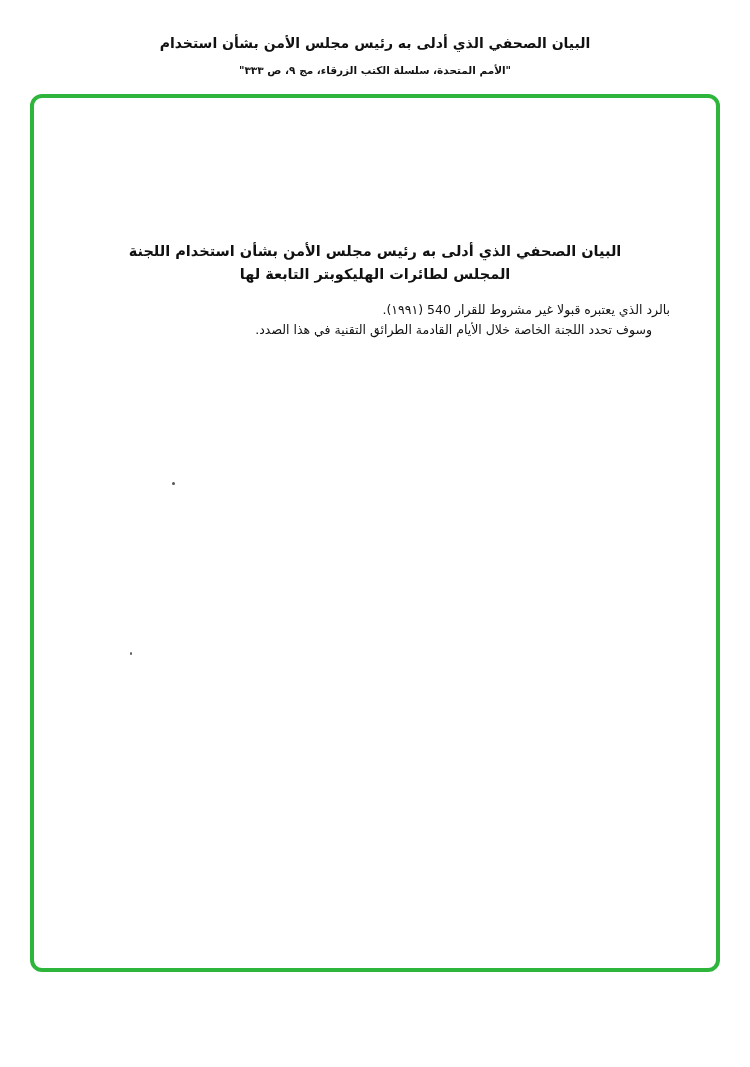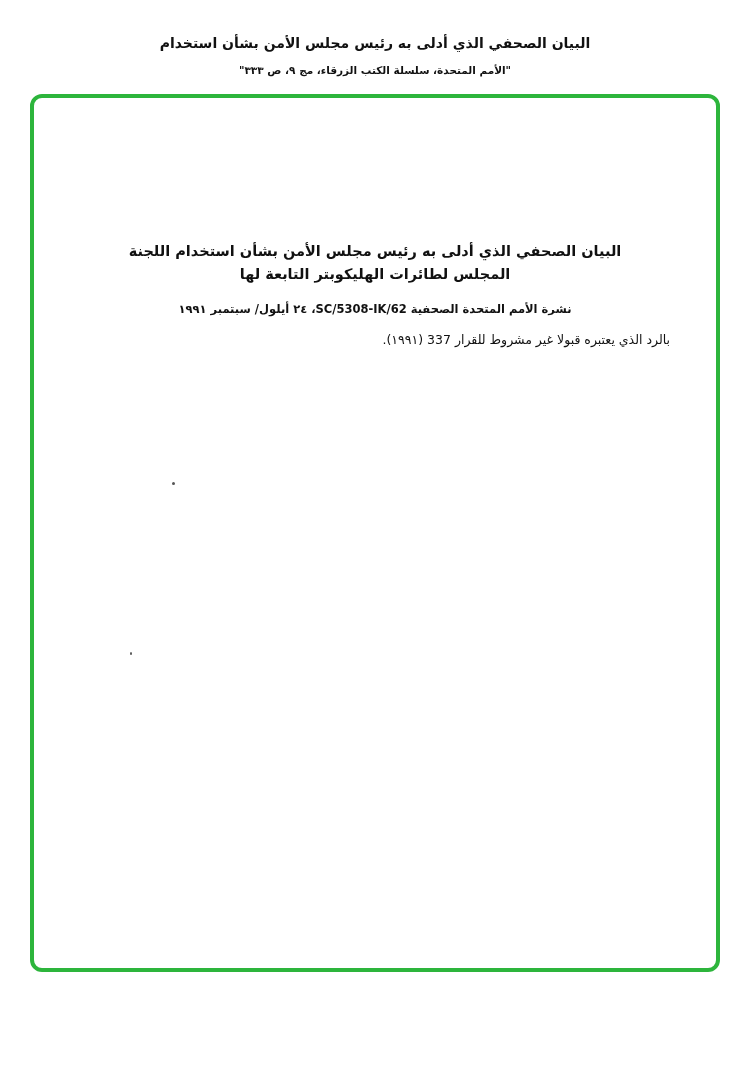--- a/index.html
+++ b/index.html
@@ -65,25 +65,25 @@
 </div>
 
 <div class="doc-frame">
   <div class="doc-page">
 
     <div class="doc-title">
       <div>البيان الصحفي الذي أدلى به رئيس مجلس الأمن بشأن استخدام اللجنة</div>
       <div>المجلس لطائرات الهليكوبتر التابعة لها</div>
     </div>
 
-    <div class="doc-subtitle">نشرة الأمم المتحدة الصحفية SC/5308-IK/62، ٢٤ أيلول/ سبتمبر ١٩٩١</div>
 
     <div class="doc-body">
       <div class="doc-col">
-        <p>بالرد الذي يعتبره قبولا غير مشروط للقرار 337 (١٩٩١).</p>
+        <p>بالرد الذي يعتبره قبولا غير مشروط للقرار 540 (١٩٩١).</p>
+        <p class="indent">وسوف تحدد اللجنة الخاصة خلال الأيام القادمة الطرائق التقنية في هذا الصدد.</p>
       </div>
     </div>
 
   </div>
 
   <div class="speck speck-1"></div>
   <div class="speck speck-2"></div>
 </div>
 
 </body></html>

